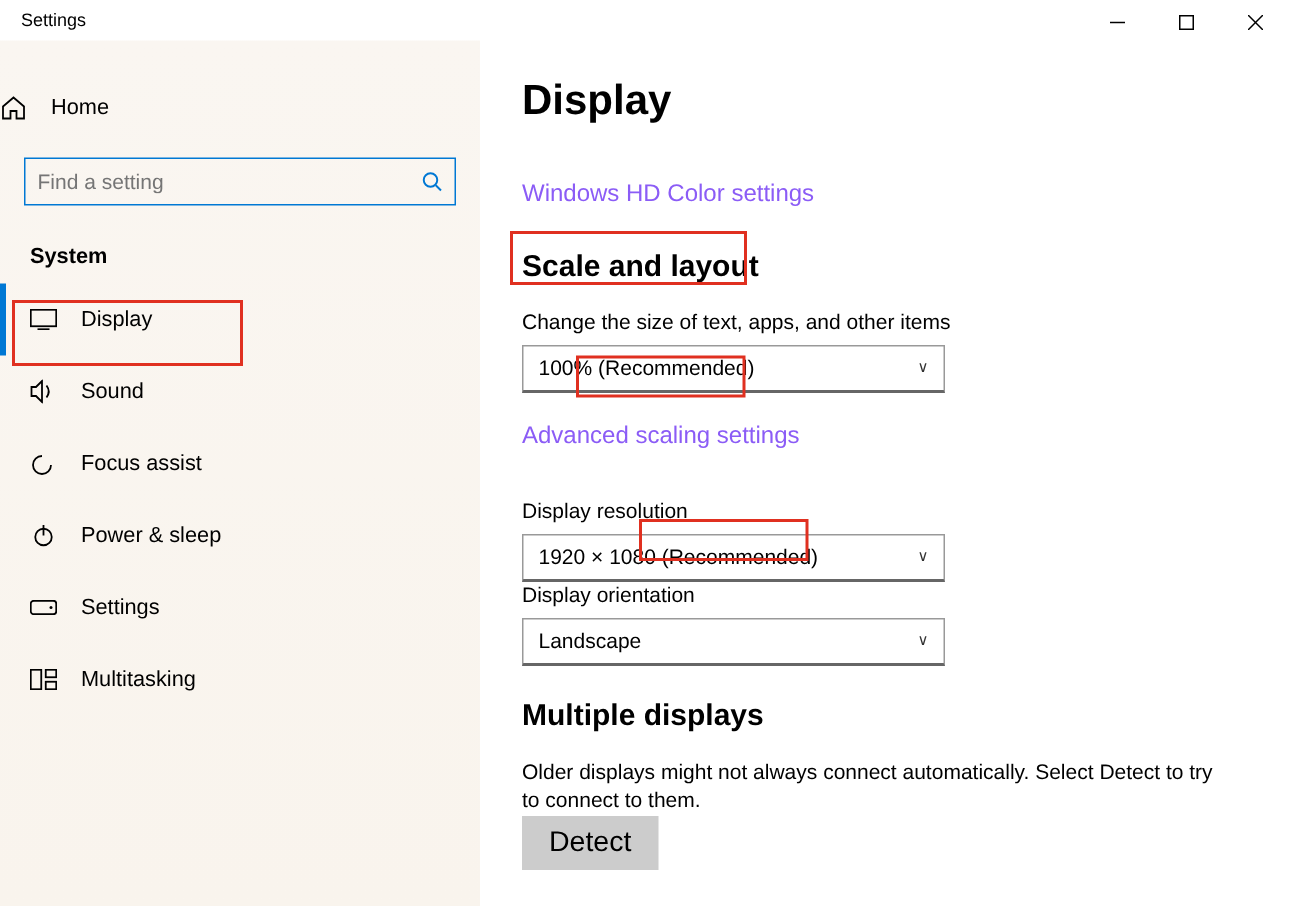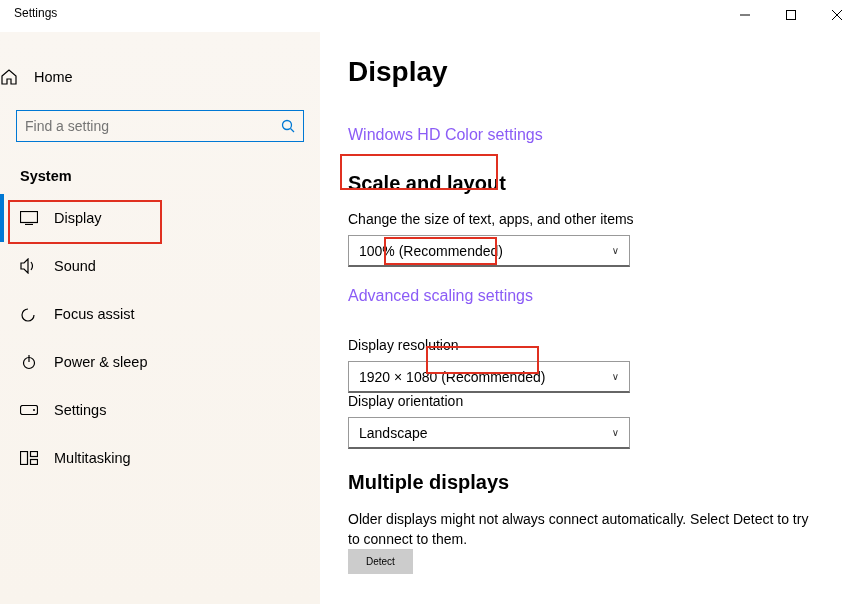--- a/index.html
+++ b/index.html
@@ -87,21 +87,21 @@
     border: 1px solid #999;
     border-bottom: 2px solid #666;
     display: flex; align-items: center; justify-content: space-between;
     padding: 0 10px; font-size: 14px;
     margin-bottom: 0;
   }
   .chev { font-size: 10px; color: #333; }
   .para { font-size: 14px; line-height: 1.4; margin-bottom: 0; max-width: 470px; }
   .btn {
     display:inline-block; background:#ccc; border:none;
-    padding: 7px 18px; font-size: 10px; font-family: inherit;
+    padding: 7px 18px; font-size: 19px; font-family: inherit;
   }
   
   .hl { position: absolute; border: 2.5px solid #e03020; pointer-events:none; }
   .root { position: relative; }
   svg { display:block; }
 </style>
 </head>
 <body>
 <div class="window root">
 

